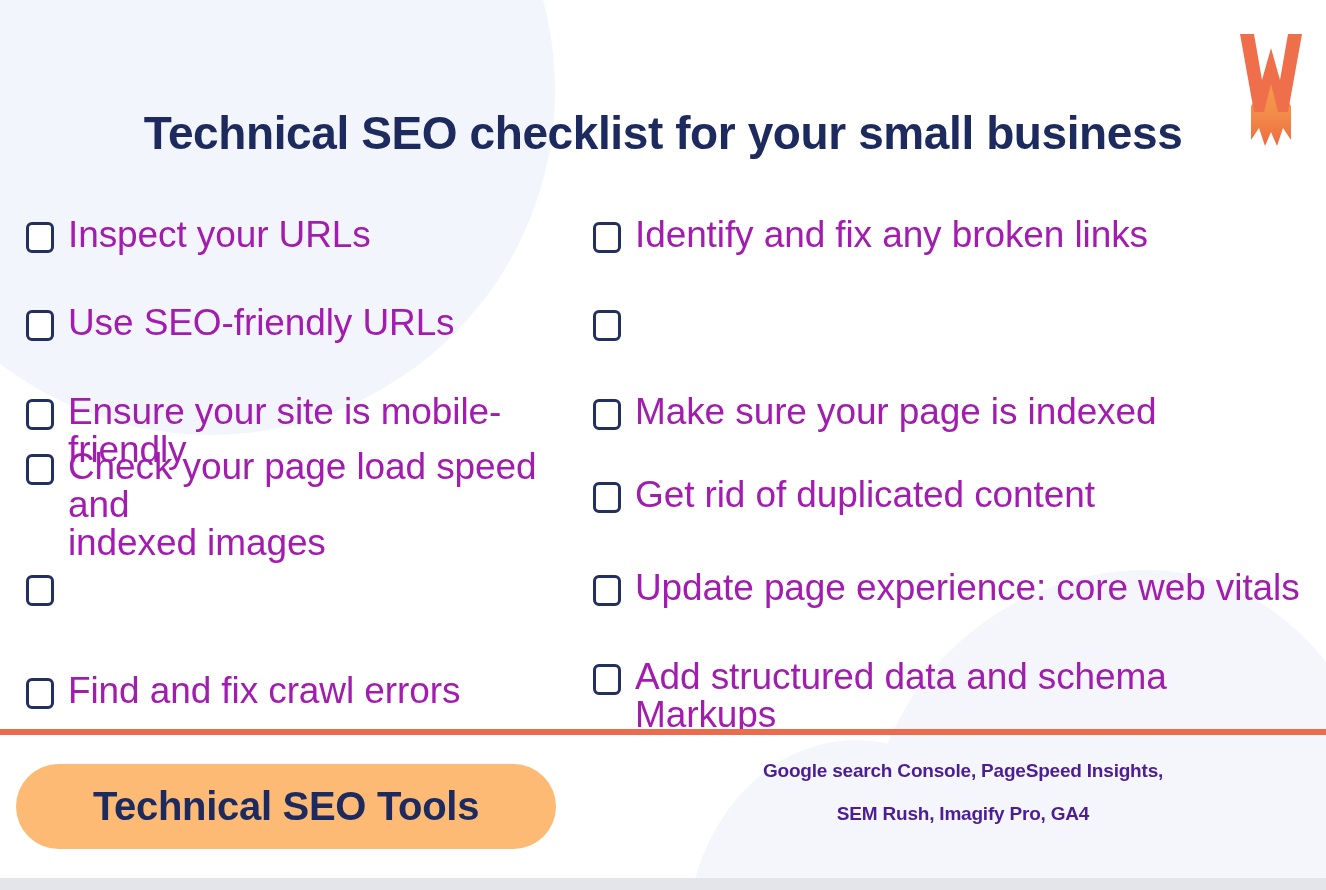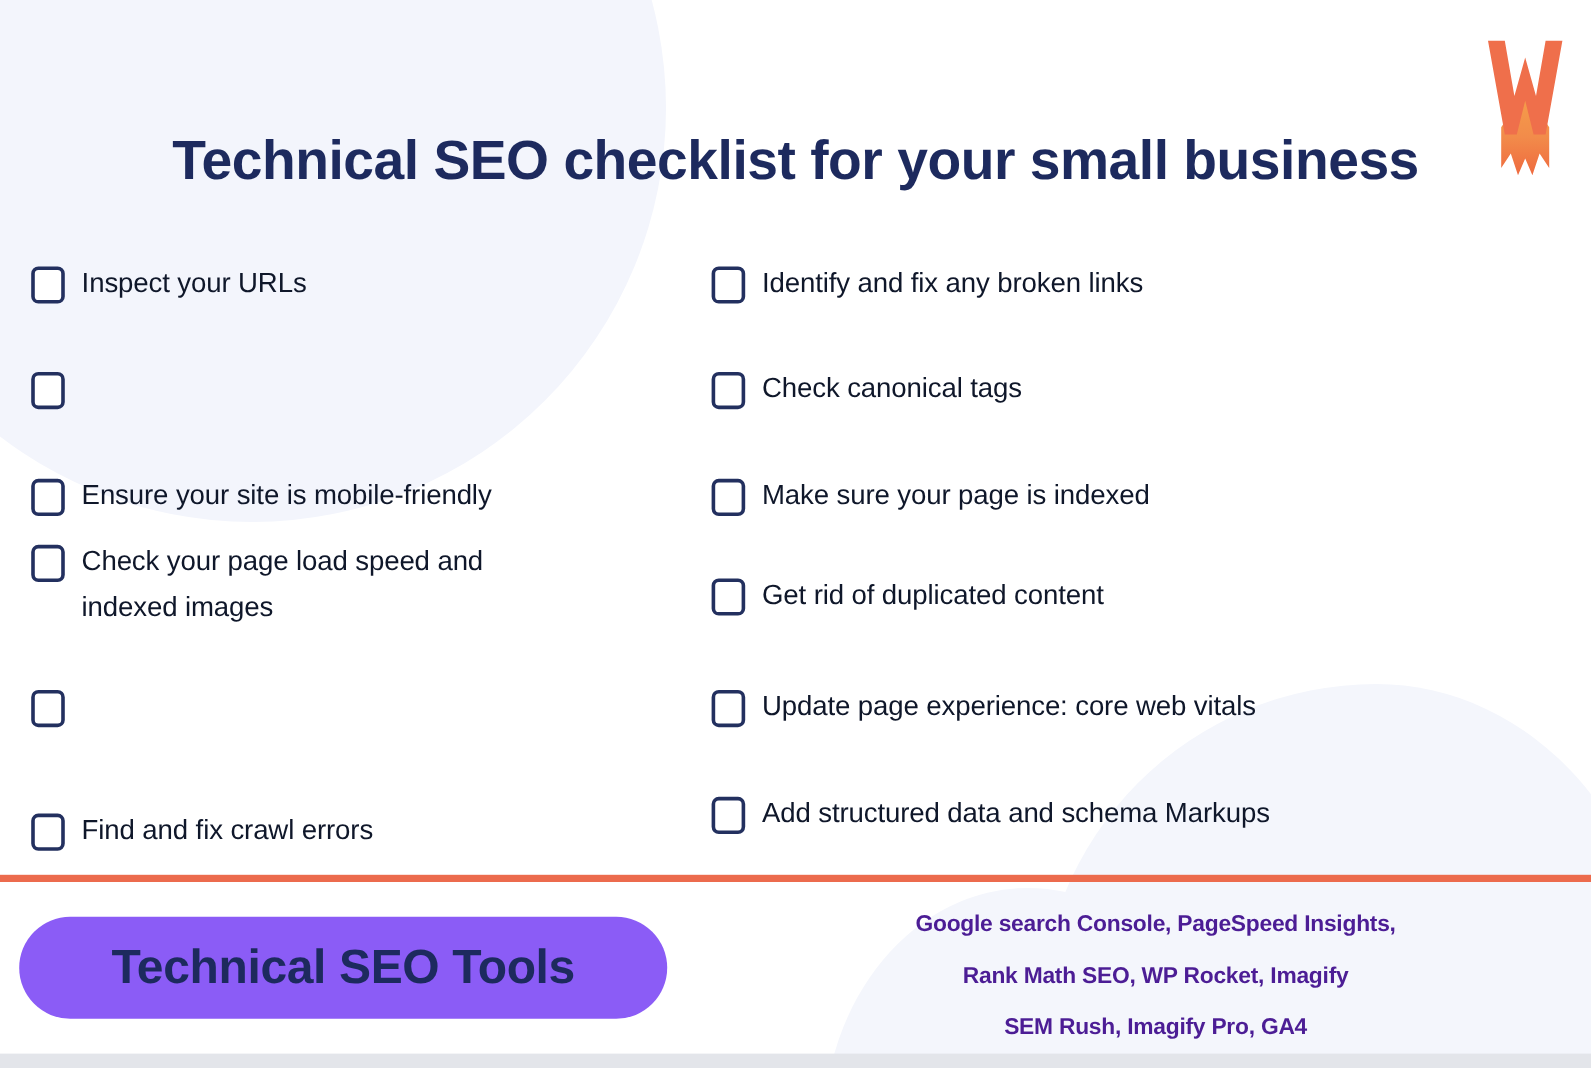--- a/index.html
+++ b/index.html
@@ -103,23 +103,23 @@
   .checkbox {
     flex: 0 0 auto;
     width: 22px;
     height: 25px;
     border: 3px solid #23305f;
     border-radius: 6px;
     background: #ffffff;
     margin-top: 6px;
   }
   .item-label {
-    font-size: 23px;
+    font-size: 37px;
     line-height: 38px;
-    color: #0f172a;
+    color: #a21caf;
     font-weight: 400;
     white-space: pre-line;
     letter-spacing: -0.1px;
   }
 
   
   .divider {
     position: absolute;
     left: 0;
     top: 729px;
@@ -135,21 +135,21 @@
     top: 735px;
     width: 1326px;
     height: 143px;
   }
   .tools-button {
     position: absolute;
     left: 16px;
     top: 29px;
     width: 540px;
     height: 85px;
-    background: #8b5cf6;
+    background: #fdba74;
     border: none;
     border-radius: 44px;
     color: #1d2a5e;
     font-family: "Liberation Sans", sans-serif;
     font-size: 40px;
     font-weight: bold;
     letter-spacing: -0.3px;
     display: flex;
     align-items: center;
     justify-content: center;
@@ -211,20 +211,21 @@
 
   <div class="checklist">
 
     <div class="col col-left">
       <div class="item" style="top:20px">
         <span class="checkbox"></span>
         <span class="item-label">Inspect your URLs</span>
       </div>
       <div class="item" style="top:108px">
         <span class="checkbox"></span>
+        <span class="item-label">Use SEO-friendly URLs</span>
       </div>
       <div class="item" style="top:197px">
         <span class="checkbox"></span>
         <span class="item-label">Ensure your site is mobile-friendly</span>
       </div>
       <div class="item" style="top:252px">
         <span class="checkbox"></span>
         <span class="item-label">Check your page load speed and
 indexed images</span>
       </div>
@@ -237,21 +238,20 @@
       </div>
     </div>
 
     <div class="col col-right">
       <div class="item" style="top:20px">
         <span class="checkbox"></span>
         <span class="item-label">Identify and fix any broken links</span>
       </div>
       <div class="item" style="top:108px">
         <span class="checkbox"></span>
-        <span class="item-label">Check canonical tags</span>
       </div>
       <div class="item" style="top:197px">
         <span class="checkbox"></span>
         <span class="item-label">Make sure your page is indexed</span>
       </div>
       <div class="item" style="top:280px">
         <span class="checkbox"></span>
         <span class="item-label">Get rid of duplicated content</span>
       </div>
       <div class="item" style="top:373px">
@@ -265,20 +265,19 @@
     </div>
 
   </div>
 
   <div class="divider"></div>
 
   <div class="footer">
     <button class="tools-button">Technical SEO Tools</button>
     <div class="tools-list">
       <div>Google search Console, PageSpeed Insights,</div>
-      <div>Rank Math SEO, WP Rocket, Imagify</div>
       <div>SEM Rush, Imagify Pro, GA4</div>
     </div>
   </div>
 
   <div class="bottom-strip"></div>
 
 </div>
 
 </body></html>

